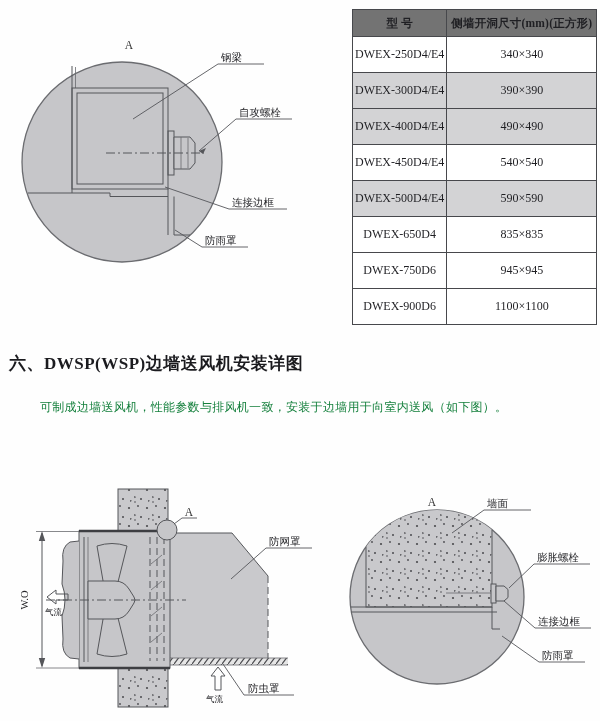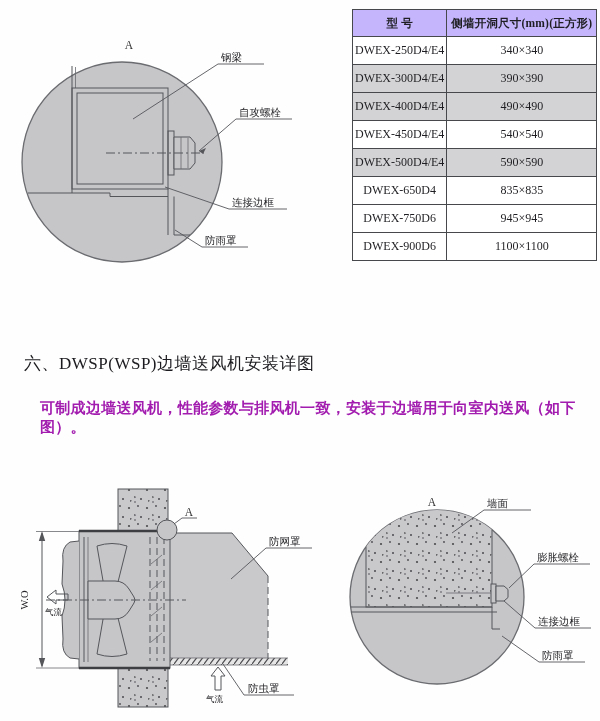--- a/index.html
+++ b/index.html
@@ -14,32 +14,32 @@
   svg .fillg{fill:#c6c6c9}
   svg .dashdot{stroke:#55565a;stroke-width:1;fill:none;stroke-dasharray:9 3 2 3}
   svg .dashed{stroke:#55565a;stroke-width:1;fill:none;stroke-dasharray:7 4}
   svg .leader{stroke:#55565a;stroke-width:.9;fill:none}
   svg text{font-family:"Liberation Serif",serif;fill:#26262a;font-size:10.5px}
   svg text.marker{font-size:11.5px;fill:#333}
   svg text.small{font-size:8.5px}
 
   .spec-table{position:absolute;left:352px;top:9px;border-collapse:collapse;
     font-size:12px;color:#1f1f23;background:#fff}
-  .spec-table th{background:#c4b5fd;font-weight:bold;border:1px solid #47484c;
+  .spec-table th{background:#737373;font-weight:bold;border:1px solid #47484c;
     height:27px;padding:0 3px;white-space:nowrap;font-size:11.5px;letter-spacing:.2px}
-  .spec-table td{border:1px solid #47484c;text-align:center;height:28px;
+  .spec-table td{border:1px solid #47484c;text-align:center;height:36px;
     padding:0 2px;white-space:nowrap}
   .spec-table td:first-child{min-width:88px}
   .spec-table td:last-child{min-width:150px}
   .spec-table tr.alt td{background:#d3d3d5}
 
-  .heading{position:absolute;left:24px;top:352px;font-size:17px;font-weight:normal;
+  .heading{position:absolute;left:9px;top:352px;font-size:17px;font-weight:bold;
     color:#1b1b1f;letter-spacing:.5px;font-family:"Liberation Serif",serif}
-  .body-text{position:absolute;left:40px;top:399px;font-size:15px;color:#a21caf;
-    font-family:"Liberation Sans",sans-serif;font-weight:700;letter-spacing:.3px}
+  .body-text{position:absolute;left:40px;top:399px;font-size:12px;color:#15803d;
+    font-family:"Liberation Sans",sans-serif;font-weight:400;letter-spacing:.3px}
 </style>
 </head>
 <body>
 
 <div class="page">
 
   <svg class="diagrams" viewBox="0 0 600 721" xmlns="http://www.w3.org/2000/svg">
     <defs>
       <pattern id="speckle" width="18" height="18" patternUnits="userSpaceOnUse">
         <rect width="18" height="18" fill="#c9c9cc"></rect>

